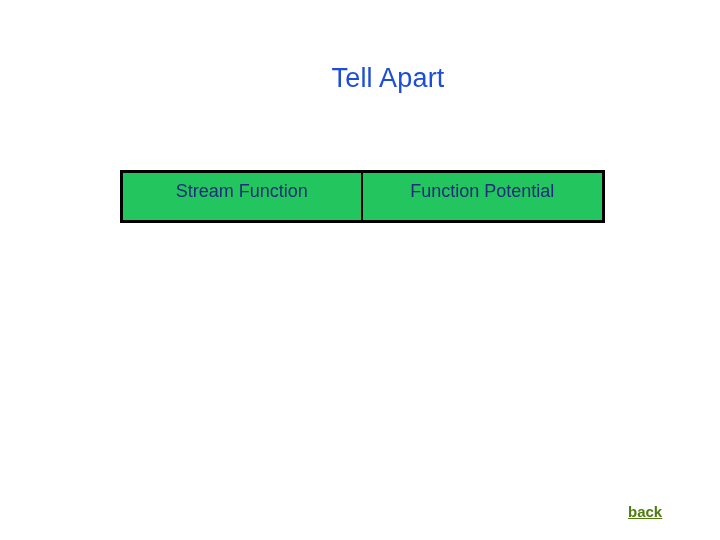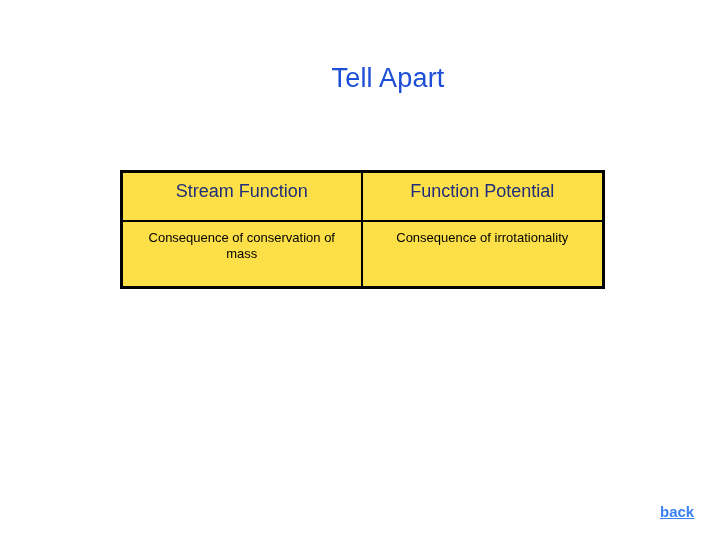--- a/index.html
+++ b/index.html
@@ -50,21 +50,21 @@
     border: 3px solid #000000;
   }
   .compare-table col.c1 { width: 240px; }
   .compare-table col.c2 { width: 242px; }
 
   .compare-table td {
     border: 2px solid #000000;
     padding: 0;
     vertical-align: top;
     text-align: center;
-    background: #fde047;
+    background: #22c55e;
   }
 
   .hdr-cell {
     height: 47px;
   }
   .hdr-cell .cell-text {
     display: block;
     padding: 7px 6px 0 6px;
     font-size: 18px;
     line-height: 22px;
@@ -80,26 +80,26 @@
     padding: 8px 10px 0 10px;
     font-size: 13px;
     line-height: 16px;
     color: #000000;
     font-weight: normal;
   }
 
   
   .back-link {
     position: absolute;
-    left: 660px;
+    left: 628px;
     top: 503px;
     font-size: 15px;
     line-height: 18px;
     font-weight: bold;
-    color: #3b82f6;
+    color: #4d7c0f;
     text-decoration: underline;
     cursor: pointer;
     white-space: nowrap;
   }
 </style>
 </head>
 <body>
 
 <div class="slide">
 
@@ -112,26 +112,18 @@
     </colgroup>
     <tbody>
       <tr>
         <td class="hdr-cell">
           <span class="cell-text">Stream Function</span>
         </td>
         <td class="hdr-cell">
           <span class="cell-text">Function Potential</span>
         </td>
       </tr>
-      <tr>
-        <td class="body-cell">
-          <span class="cell-text">Consequence of conservation of mass</span>
-        </td>
-        <td class="body-cell">
-          <span class="cell-text">Consequence of irrotationality</span>
-        </td>
-      </tr>
     </tbody>
   </table>
 
   <a class="back-link">back</a>
 
 </div>
 
 </body></html>

